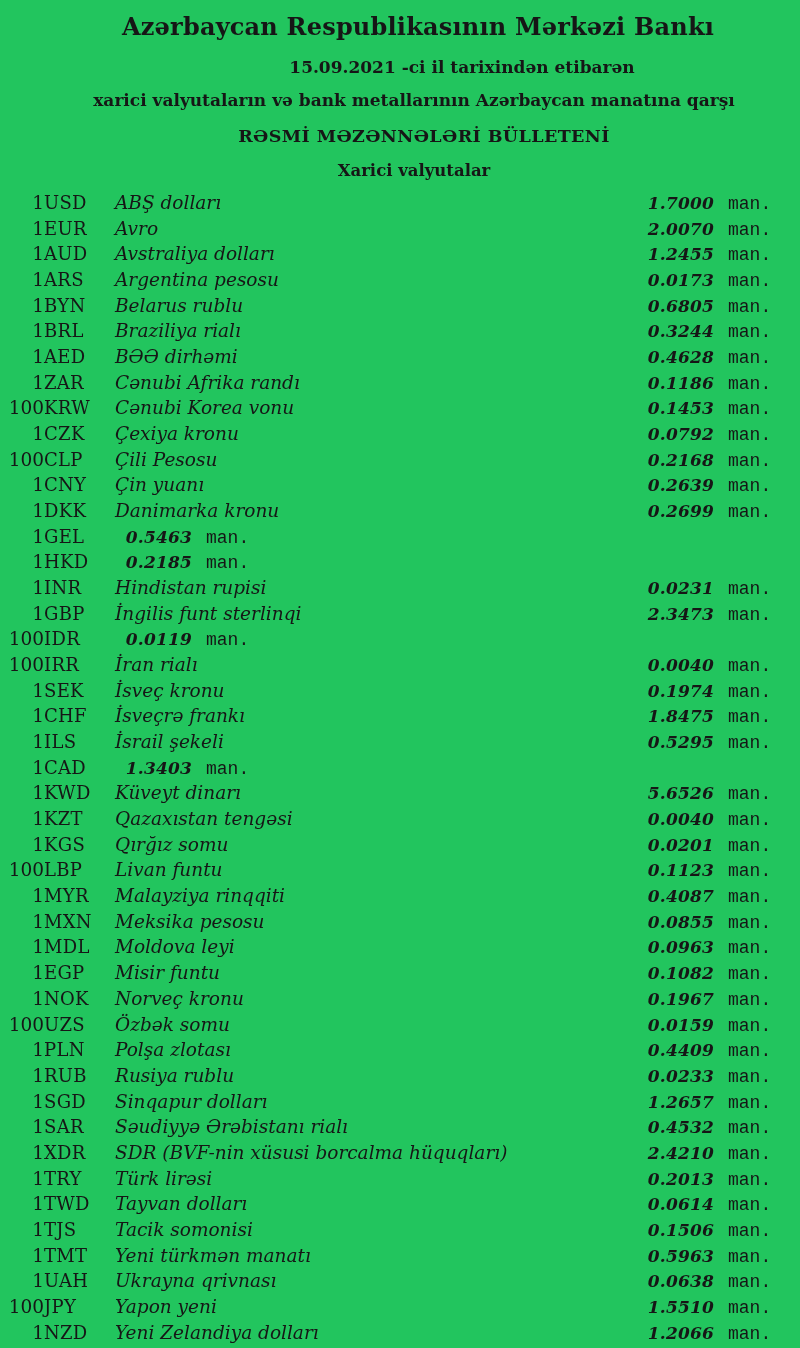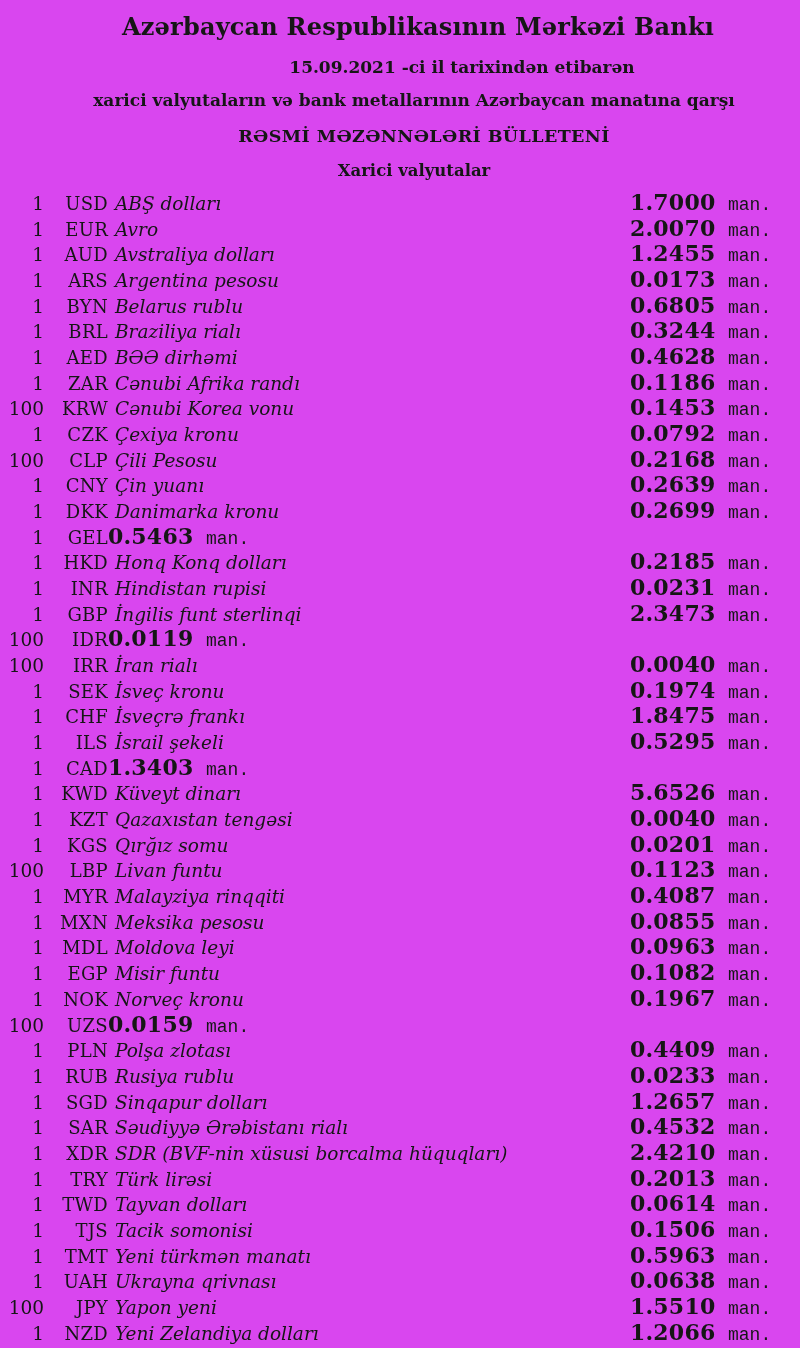--- a/index.html
+++ b/index.html
@@ -4,21 +4,21 @@
 <style>
   html, body {
     margin: 0;
     padding: 0;
     background: #ffffff;
   }
   .page {
     position: relative;
     width: 800px;
     height: 1348px;
-    background: #d946ef;
+    background: #22c55e;
     color: #161616;
     font-family: "DejaVu Serif", "Liberation Serif", serif;
     overflow: hidden;
   }
   
   .hline {
     position: absolute;
     width: 800px;
     text-align: center;
     font-weight: bold;
@@ -67,36 +67,37 @@
     white-space: nowrap;
   }
   .qty {
     flex: none;
     width: 44px;
     text-align: right;
   }
   .code {
     flex: none;
     width: 64px;
-    text-align: right;
+    text-align: left;
     font-size: 18px;
     letter-spacing: 0.3px;
   }
   .name {
     flex: 1;
     padding-left: 7px;
     overflow: hidden;
     font-style: italic;
   }
   .rate {
     flex: none;
     width: 84px;
-    text-align: left;
+    text-align: right;
     font-weight: bold;
-    font-size: 22px;
+    font-style: italic;
+    font-size: 17px;
     letter-spacing: 0.2px;
   }
   .unit {
     flex: none;
     width: 86px;
     box-sizing: border-box;
     padding-left: 14px;
     font-size: 18px;
     font-family: Liberation Mono, monospace;
   }
@@ -224,21 +225,20 @@
   <div class="row">
     <span class="qty">1</span>
     <span class="code">GEL</span>
     <span class="rate">0.5463</span>
     <span class="unit">man.</span>
   </div>
 
   <div class="row">
     <span class="qty">1</span>
     <span class="code">HKD</span>
-    <span class="name">Honq Konq dolları</span>
     <span class="rate">0.2185</span>
     <span class="unit">man.</span>
   </div>
 
   <div class="row">
     <span class="qty">1</span>
     <span class="code">INR</span>
     <span class="name">Hindistan rupisi</span>
     <span class="rate">0.0231</span>
     <span class="unit">man.</span>
@@ -366,20 +366,21 @@
     <span class="qty">1</span>
     <span class="code">NOK</span>
     <span class="name">Norveç kronu</span>
     <span class="rate">0.1967</span>
     <span class="unit">man.</span>
   </div>
 
   <div class="row">
     <span class="qty">100</span>
     <span class="code">UZS</span>
+    <span class="name">Özbək somu</span>
     <span class="rate">0.0159</span>
     <span class="unit">man.</span>
   </div>
 
   <div class="row">
     <span class="qty">1</span>
     <span class="code">PLN</span>
     <span class="name">Polşa zlotası</span>
     <span class="rate">0.4409</span>
     <span class="unit">man.</span>

